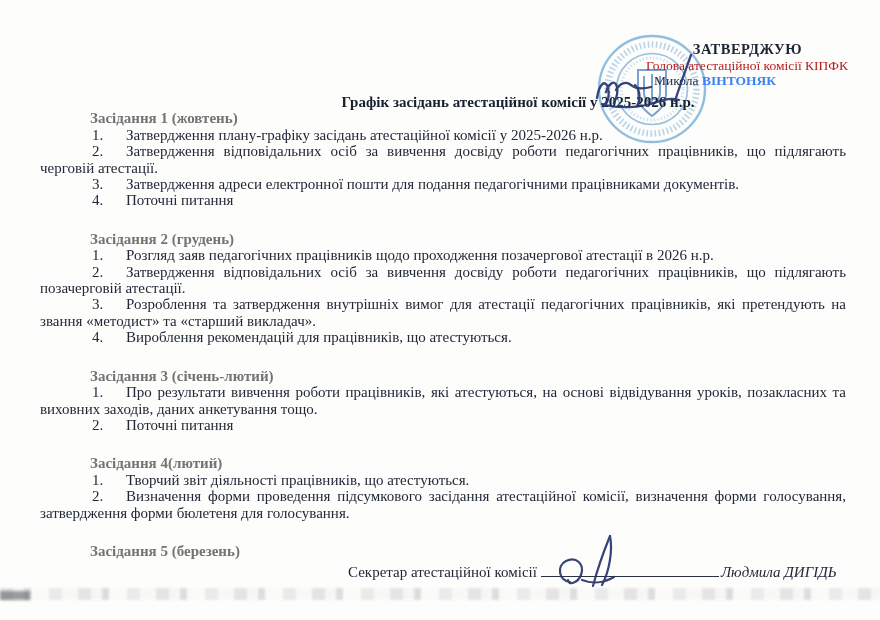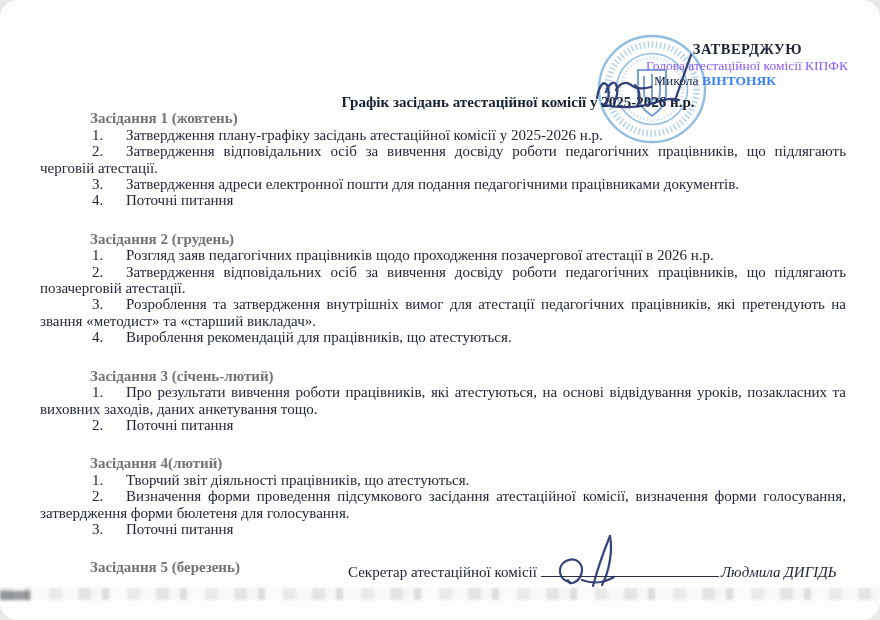--- a/index.html
+++ b/index.html
@@ -1,29 +1,28 @@
 <!DOCTYPE html>
 <html><head>
 <meta charset="utf-8">
 <style>
   html,body { margin:0; padding:0; background:#e9e9e9; }
   .page {
     position:relative; width:880px; height:620px;
     background:#fdfdfc; overflow:hidden;
     font-family:"Liberation Serif","DejaVu Serif",serif;
     color:#222838;
-    border-radius:18px;
   }
 
   
   .approve-block { position:absolute; top:42px; right:32px; text-align:right;
                    font-size:13.5px; line-height:15.5px; z-index:3; }
   .approve-word  { font-weight:bold; font-size:14.5px; letter-spacing:.5px;
                    margin-right:46px; color:#1c2434; }
-  .approve-role  { color:#8b5cf6; }
+  .approve-role  { color:#b91c1c; }
   .approve-name  { margin-right:72px; color:#25304a; }
   .approve-name b{ font-weight:bold; color:#3b82f6; }
 
   
   .stamp { position:absolute; left:596px; top:33px; width:112px; height:112px;
            z-index:1; opacity:.85; }
 
   
   .sig-head { position:absolute; left:590px; top:52px; width:130px; height:66px; z-index:4; }
   .sig-foot { position:absolute; left:548px; top:532px; width:104px; height:66px; z-index:4; }
@@ -117,21 +116,20 @@
     <div class="section">
       <p class="sec-title">Засідання 3 (січень-лютий)</p>
       <p class="item"><span class="num">1.</span><span>Про результати вивчення роботи працівників, які атестуються, на основі відвідування уроків, позакласних та виховних заходів, даних анкетування тощо.</span></p>
       <p class="item"><span class="num">2.</span><span>Поточні питання</span></p>
     </div>
 
     <div class="section">
       <p class="sec-title">Засідання 4(лютий)</p>
       <p class="item"><span class="num">1.</span><span>Творчий звіт діяльності працівників, що атестуються.</span></p>
       <p class="item"><span class="num">2.</span><span>Визначення форми проведення підсумкового засідання атестаційної комісії, визначення форми голосування, затвердження форми бюлетеня для голосування.</span></p>
-      <p class="item"><span class="num">3.</span><span>Поточні питання</span></p>
     </div>
 
     <div class="section">
       <p class="sec-title">Засідання 5 (березень)</p>
     </div>
   </div>
 
   <svg class="sig-foot" viewBox="0 0 104 66" xmlns="http://www.w3.org/2000/svg">
     <g fill="none" stroke="#27356f" stroke-width="2.2" stroke-linecap="round" opacity=".92">
       <path d="M22,50 c-11,-1 -14,-16 -4,-21 c10,-5 19,3 15,14 c-3,8 -13,11 -13,5"></path>

